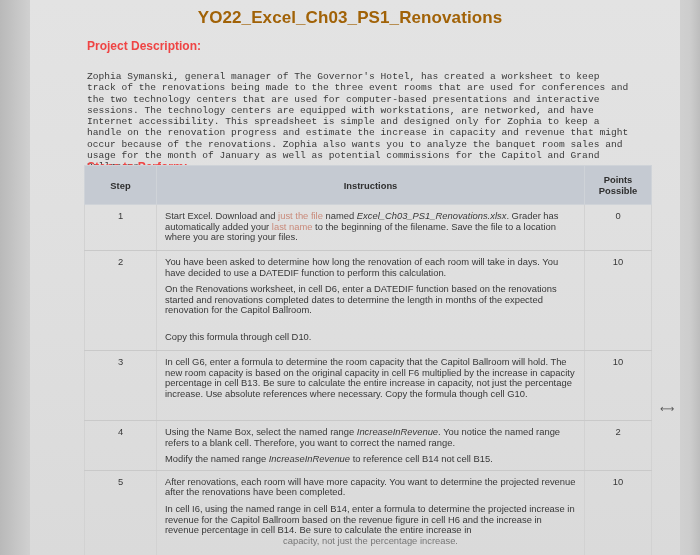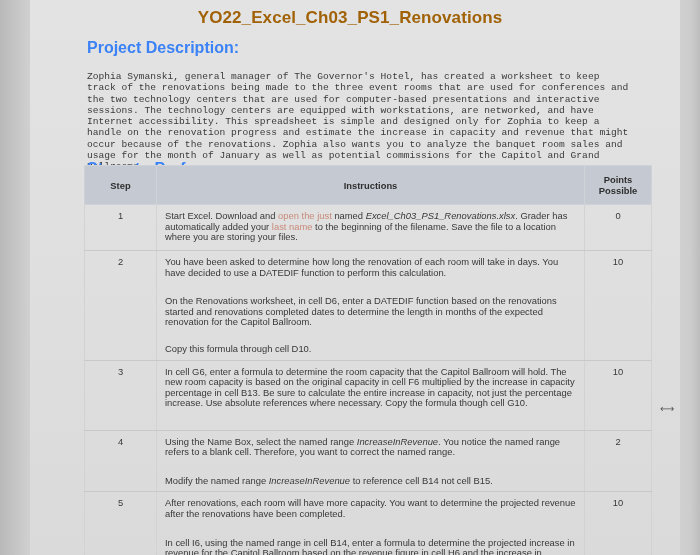--- a/index.html
+++ b/index.html
@@ -12,21 +12,21 @@
   }
   .page {
     position:absolute; left:30px; top:0; width:650px; height:555px;
     background: linear-gradient(180deg, #e3e3e3 0%, #dfdfdf 50%, #dadada 100%);
   }
   .title {
     position:absolute; left:0; width:700px; top:8px; text-align:center;
     font-size:17px; font-weight:bold; color:#a16207; letter-spacing:0.1px;
   }
   .section-h {
-    position:absolute; left:87px; font-size:16px; font-weight:bold; color:#3b82f6;
+    position:absolute; left:87px; font-size:12px; font-weight:bold; color:#ef4444;
   }
   .desc {
     position:absolute; left:87px; top:71px; width:545px;
     font-size:9.6px; line-height:11.3px; color:#3a3a3a;font-family:Liberation Mono, monospace;
   }
   table.steps {
     position:absolute; left:84px; top:165px; width:568px;
     border-collapse:collapse; font-size:9.4px; color:#383838;
   }
   table.steps th {
@@ -34,21 +34,21 @@
     height:36px; border:1px solid #cfd3d8;
   }
   table.steps td {
     border-top:1px solid #c9c9c9; border-bottom:1px solid #c9c9c9;
     border-left:1px solid #d2d2d2; border-right:1px solid #d2d2d2;
     vertical-align:top; padding:6px 8px 5px 8px; line-height:10.6px;
   }
   td.step-num { width:55px; text-align:center; padding-top:7px; }
   td.points { width:50px; text-align:center; padding-top:7px; }
   td.instr p { margin:0; }
-  td.instr p + p { margin-top:18px; }
+  td.instr p + p { margin-top:6px; }
   .link { color:#c98a7a; }
   .grader-name { color:#c98a7a;text-align:right; }
   em { font-style:italic; }
   .wrench {
     position:absolute; left:660px; top:403px; font-size:10px; color:#555;
   }
   .cut { color:#777; }
 </style>
 </head>
 <body>
@@ -68,21 +68,21 @@
     <tr>
       <th style="width:55px;">Step</th>
       <th>Instructions</th>
       <th style="width:50px;">Points Possible</th>
     </tr>
   </thead>
   <tbody>
     <tr style="height:46px;">
       <td class="step-num">1</td>
       <td class="instr">
-        <p><span>Start Excel. Download and </span><span class="link">open the just</span><span> named </span><em>Excel_Ch03_PS1_Renovations.xlsx</em><span>. Grader has automatically added your </span><span class="grader-name">last name</span><span> to the beginning of the filename. Save the file to a location where you are storing your files.</span></p>
+        <p><span>Start Excel. Download and </span><span class="link">just the file</span><span> named </span><em>Excel_Ch03_PS1_Renovations.xlsx</em><span>. Grader has automatically added your </span><span class="grader-name">last name</span><span> to the beginning of the filename. Save the file to a location where you are storing your files.</span></p>
       </td>
       <td class="points">0</td>
     </tr>
     <tr style="height:100px;">
       <td class="step-num">2</td>
       <td class="instr">
         <p>You have been asked to determine how long the renovation of each room will take in days. You have decided to use a DATEDIF function to perform this calculation.</p>
         <p>On the Renovations worksheet, in cell D6, enter a DATEDIF function based on the renovations started and renovations completed dates to determine the length in months of the expected renovation for the Capitol Ballroom.</p>
         <p style="margin-top:16px;">Copy this formula through cell D10.</p>
       </td>

